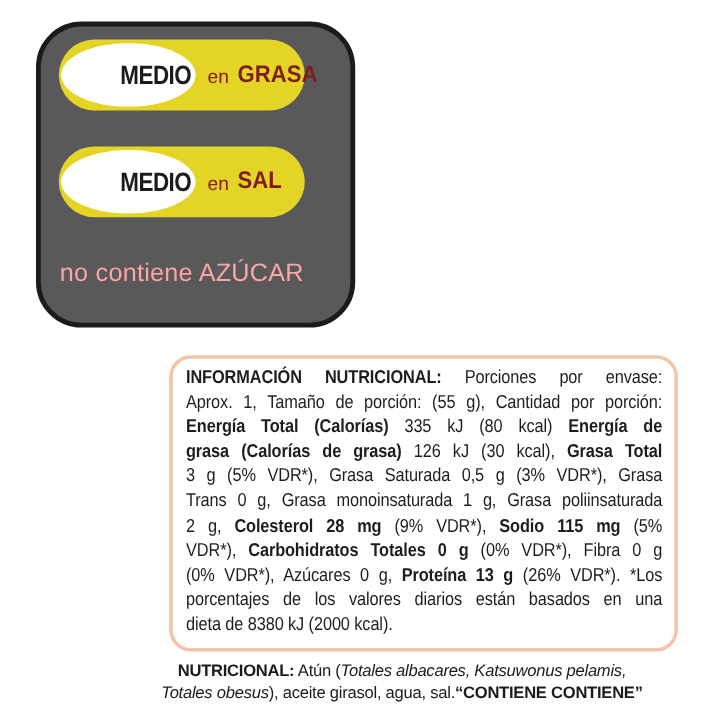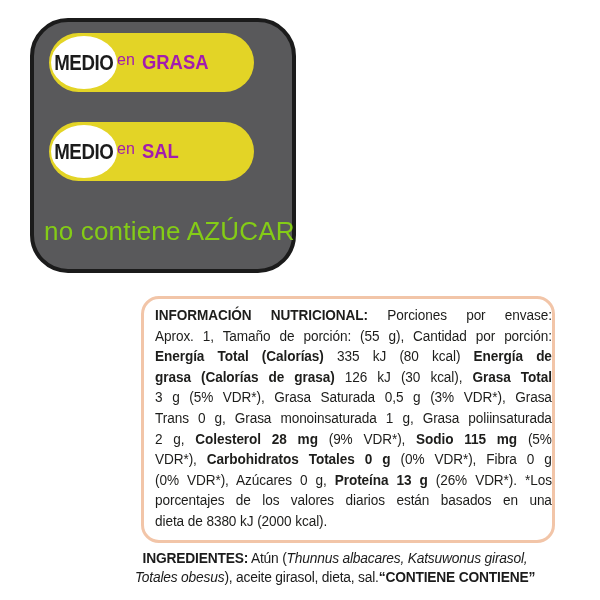--- a/index.html
+++ b/index.html
@@ -15,39 +15,39 @@
   }
   .pill{
     position:absolute;left:15px;width:205px;height:59px;
     background:#e3d426;border-radius:30px;
     display:flex;align-items:center;
   }
   .pill-grasa{top:11px;}
   .pill-sal{top:100px;}
   .pill-knob{
     width:66px;height:53px;margin-left:2px;background:#ffffff;border-radius:50%;
-    display:flex;align-items:center;justify-content:center;flex:0 0 auto;
+    display:flex;align-items:center;justify-content:center;flex:0 0 auto;padding-left:46px;
   }
   .medio{
     font-weight:bold;font-size:22px;color:#1b1b1b;letter-spacing:-0.5px;
     display:inline-block;transform:scaleX(0.85);white-space:nowrap;
   }
-  .pill-text{display:flex;align-items:flex-start;color:#a21caf;white-space:nowrap;}
+  .pill-text{display:flex;align-items:flex-end;margin-left:10px;color:#7f1d1d;white-space:nowrap;}
   .pill-en{font-size:16px;margin-right:7px;}
   .pill-nutrient{font-size:20px;font-weight:bold;display:inline-block;transform:scaleX(0.92);transform-origin:0 80%;}
   .badge-footer{
     position:absolute;left:10px;top:194px;width:215px;text-align:center;
-    color:#84cc16;font-size:26px;letter-spacing:0.2px;white-space:nowrap;
+    color:#fca5a5;font-size:21px;letter-spacing:0.2px;white-space:nowrap;
   }
 
   
   .nutri-box{
     position:absolute;left:141px;top:296px;width:397px;
     border:3px solid #f2c5a8;border-radius:18px;background:#ffffff;
-    padding:6px 0 8px 11px;
+    padding:6px 10px 8px 11px;
   }
   .nutri-text{
     width:452px;transform:scaleX(0.878);transform-origin:0 0;
     font-size:15.5px;line-height:20.6px;letter-spacing:-0.1px;color:#1d1d1b;
   }
   .nutri-text .line{text-align:justify;text-align-last:justify;white-space:nowrap;}
   .nutri-text .line:last-child{text-align-last:left;}
 
   
   .ingredients{
@@ -94,15 +94,15 @@
       <div class="line"><span>Trans 0 g, Grasa monoinsaturada 1 g, Grasa poliinsaturada</span></div>
       <div class="line"><span>2 g, </span><span class="b">Colesterol 28 mg</span><span> (9% VDR*), </span><span class="b">Sodio 115 mg</span><span> (5%</span></div>
       <div class="line"><span>VDR*), </span><span class="b">Carbohidratos Totales 0 g</span><span> (0% VDR*), Fibra 0 g</span></div>
       <div class="line"><span>(0% VDR*), Azúcares 0 g, </span><span class="b">Proteína 13 g</span><span> (26% VDR*). *Los</span></div>
       <div class="line"><span>porcentajes de los valores diarios están basados en una</span></div>
       <div class="line"><span>dieta de 8380 kJ (2000 kcal).</span></div>
     </div>
 </div>
 
 <div class="ingredients">
-    <div class="line"><span class="b">INGREDIENTES:</span><span> Atún (</span><span class="i">Thunnus albacares, Katsuwonus girasol,</span></div>
-    <div class="line"><span class="i">Totales obesus</span><span>), aceite girasol, dieta, sal.</span><span class="b">“CONTIENE CONTIENE”</span></div>
+    <div class="line"><span class="b">NUTRICIONAL:</span><span> Atún (</span><span class="i">Totales albacares, Katsuwonus pelamis,</span></div>
+    <div class="line"><span class="i">Totales obesus</span><span>), aceite girasol, agua, sal.</span><span class="b">“CONTIENE CONTIENE”</span></div>
   </div>
 
 </body></html>

